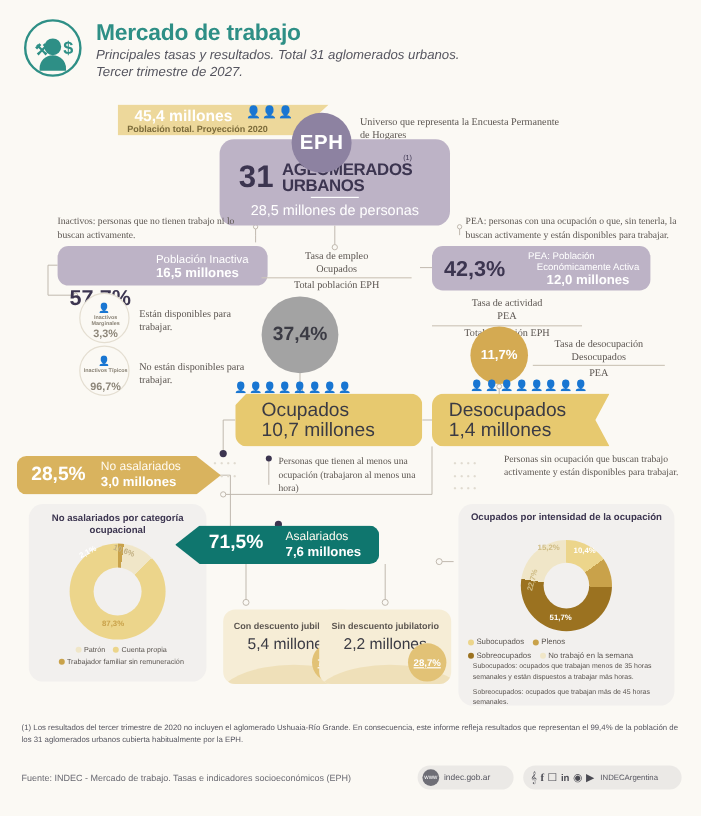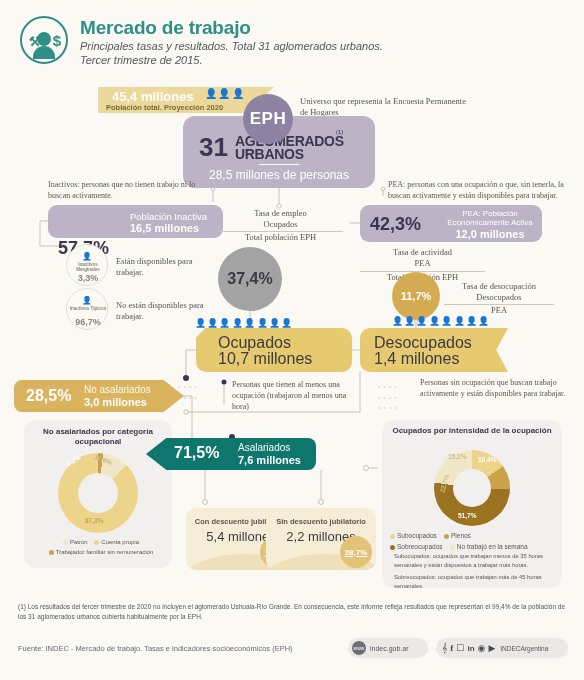--- a/index.html
+++ b/index.html
@@ -106,21 +106,21 @@
     font-size:16px; font-weight:bold; color:#3b3b44;
   }
 
   
   #pea-note { position:absolute; left:388px; top:180px; width:190px; font-size:8px; line-height:1.35; color:#5b5550; }
   #pea-card {
     position:absolute; left:360px; top:205px; width:182px; height:37px;
     background:#bdb3c6; border-radius:9px;
   }
   #pea-card .pct { position:absolute; left:10px; top:9px; font-size:18px; font-weight:bold; color:#3c3550; }
-  #pea-card .t1 { position:absolute; left:80px; top:4px; width:100px; text-align:center; font-size:8px; color:#fff; }
+  #pea-card .t1 { position:absolute; left:80px; top:4px; width:100px; text-align:left; font-size:8px; color:#fff; }
   #pea-card .t2 { position:absolute; left:80px; top:13px; width:100px; text-align:center; font-size:8px; color:#fff; }
   #pea-card .t3 { position:absolute; left:80px; top:23px; width:100px; text-align:center; font-size:11px; color:#fff; font-weight:600;}
   #act-label { position:absolute; left:360px; top:247px; width:125px; text-align:center; font-size:8.5px; color:#5b5550; line-height:1.35;}
   #act-label .u { display:block; border-bottom:1px solid #cfc8bb; padding-bottom:1px; }
 
   #desoc-circle {
     position:absolute; left:392px; top:272px; width:48px; height:48px; border-radius:50%;
     background:#d4aa52; display:flex; align-items:center; justify-content:center;
     font-size:11px; font-weight:bold; color:#fff;
   }
@@ -293,21 +293,21 @@
 
 <div id="header">
   <div id="logo-circle">
     <span class="tool">⚒</span>
     <span class="dollar">$</span>
     <span class="person"></span>
       <span class="body"></span>
   </div>
   <div id="header-title">Mercado de trabajo</div>
   <div id="header-sub1">Principales tasas y resultados. Total 31 aglomerados urbanos.</div>
-  <div id="header-sub2">Tercer trimestre de 2015.</div>
+  <div id="header-sub2">Tercer trimestre de 2027.</div>
 </div>
 
 <div id="pop-banner">
   <div class="n">45,4 millones</div>
   <div class="s">Población total. Proyección 2020</div>
 </div>
 <div id="pop-figures">👤👤👤</div>
 
 <div id="eph-badge">EPH</div>
 <div id="eph-note" class="serif">Universo que representa la Encuesta Permanente de Hogares</div>

